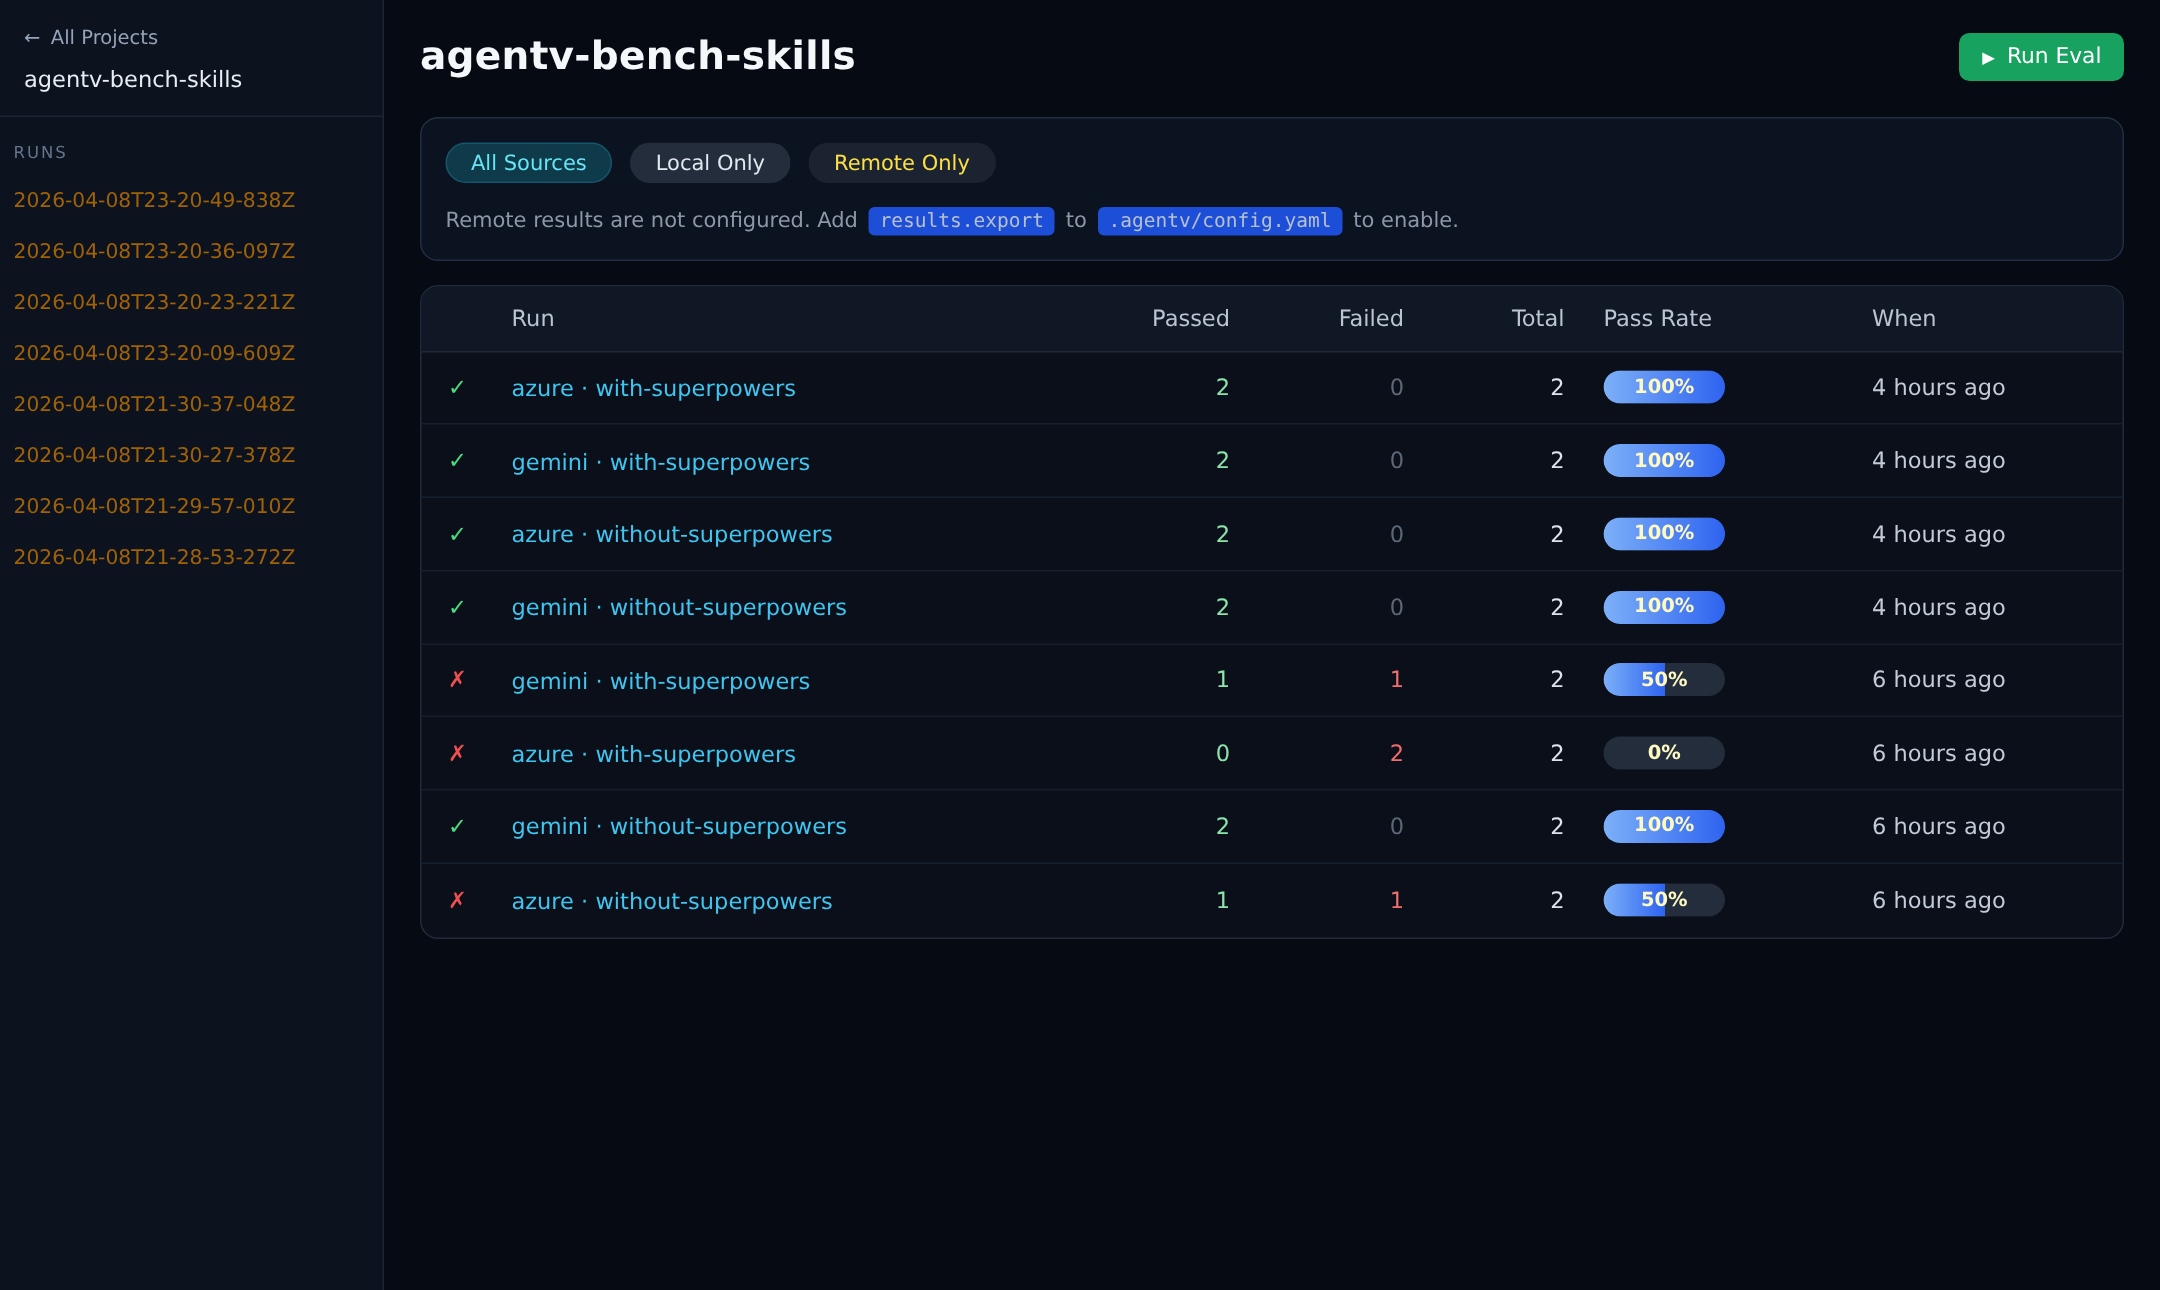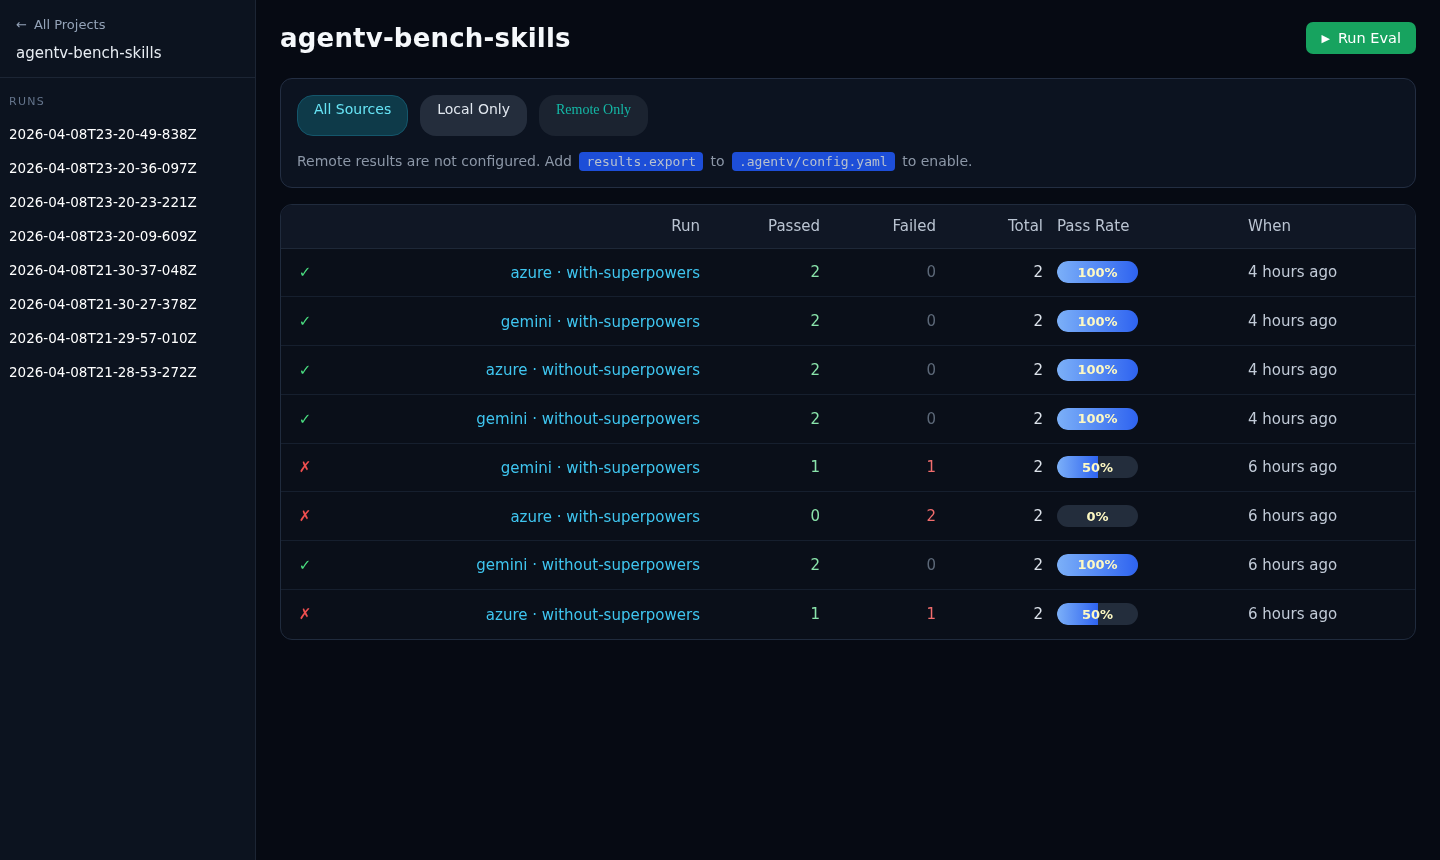--- a/index.html
+++ b/index.html
@@ -19,21 +19,21 @@
     background: #0c131f; border-right: 1px solid #1c2534;
   }
   .sb-header { padding: 17px 16px 15px; border-bottom: 1px solid #1c2534; }
   .app-title { margin: 0; font-size: 18px; font-weight: 700; color: #f3f6fa; letter-spacing: 0.2px; }
   .sb-project { padding: 14px 16px 15px; border-bottom: 1px solid #1c2534; }
   .back-link { display: inline-flex; gap: 7px; align-items: center; color: #94a3b8; font-size: 13px; cursor: pointer; text-decoration: none; }
   .project-name { margin-top: 11px; font-size: 15px; color: #e8edf3; }
   .sb-runs { padding: 12px 9px; }
   .runs-label { font-size: 11px; letter-spacing: 1.3px; color: #64748b; margin: 5px 0 9px; }
   .run-list { margin: 0; padding: 0; list-style: none; }
-  .run-item { font-size: 13.5px; color: #ffffff; padding: 9px 0; cursor: pointer; white-space: nowrap; }
+  .run-item { font-size: 13.5px; color: #a16207; padding: 9px 0; cursor: pointer; white-space: nowrap; }
 
   
   .main { flex: 1; padding: 22px 24px 0; min-width: 0; }
   .page-header { display: flex; justify-content: space-between; align-items: center; }
   .page-title { margin: 0; font-size: 26px; font-weight: 700; color: #f5f8fb; letter-spacing: 0.2px; }
   .run-eval-btn {
     background: #17a35f; color: #ffffff; border: none; border-radius: 7px;
     padding: 8px 15px; font-size: 14.5px; font-family: inherit;
     display: inline-flex; align-items: center; gap: 8px; cursor: pointer;
   }
@@ -43,49 +43,49 @@
   .tab { padding: 0 14px 13px; font-size: 15px; color: #9aa6b5; cursor: pointer; margin-right: 6px; }
   .tab.active { color: #29c8e8; border-bottom: 2px solid #29c8e8; margin-bottom: -1px; }
 
   
   .filter-card {
     margin-top: 24px; background: #0c1320;
     border: 1px solid #232e42; border-radius: 12px; padding: 16px;
   }
   .chips { display: flex; gap: 12px; }
   .chip {
-    border-radius: 16px; padding: 5px 16px 16px; font-size: 14px; font-family: inherit;
+    border-radius: 16px; padding: 5px 16px 2px; font-size: 14px; font-family: inherit;
     border: 1px solid transparent; cursor: pointer; line-height: 1.25;
   }
   .chip.active { background: #0e3a49; color: #67e4f5; border-color: #14566b; }
   .chip.default { background: #242d3c; color: #e2e8f0; }
-  .chip.disabled { background: #1b2330; color: #14b8a6; cursor: default; font-family: Liberation Serif, serif; }
+  .chip.disabled { background: #1b2330; color: #fde047; cursor: default; }
   .note { margin: 17px 0 2px; font-size: 14px; color: #8c97a7; }
   .note code {
     background: #1d4ed8; color: #b7c1ce;
     font-family: "DejaVu Sans Mono", "Liberation Mono", monospace;
     font-size: 13px; padding: 2px 7px; border-radius: 4px; margin: 0 3px;
   }
 
   
   .table-card {
     margin-top: 16px; border: 1px solid #202b3d; border-radius: 12px;
     overflow: hidden; background: #0a0f19;
   }
   .thead, .trow {
     display: grid;
     grid-template-columns: 48px 1fr 120px 116px 107px 205px 167px;
     align-items: center;
   }
   .thead { height: 44px; background: #101725; border-bottom: 1px solid #1e2838; color: #bac4d2; font-size: 15px; }
   .trow { height: 48.75px; border-bottom: 1px solid #161f2e; cursor: pointer; }
   .trow:last-child { border-bottom: none; }
-  .c-run { padding-left: 12px; min-width: 0; text-align: right; }
+  .c-run { padding-left: 12px; min-width: 0; }
   .c-passed, .c-failed, .c-total { text-align: right; }
-  .c-rate { padding-left: 14px; }
+  .c-rate { padding-left: 26px; }
   .status-cell { text-align: center; font-size: 15px; }
   .status-pass { color: #4ade80; }
   .status-fail { color: #ef4f4f; }
   .run-link { color: #3fc6f0; font-size: 15px; text-decoration: none; cursor: pointer; }
   .num { font-size: 15px; }
   .passed-num { color: #8ae4ab; }
   .failed-zero { color: #5c6878; }
   .failed-pos { color: #f26d6d; }
   .total-num { color: #dde3eb; }
   .when-cell { color: #c2cbd8; font-size: 15px; }

